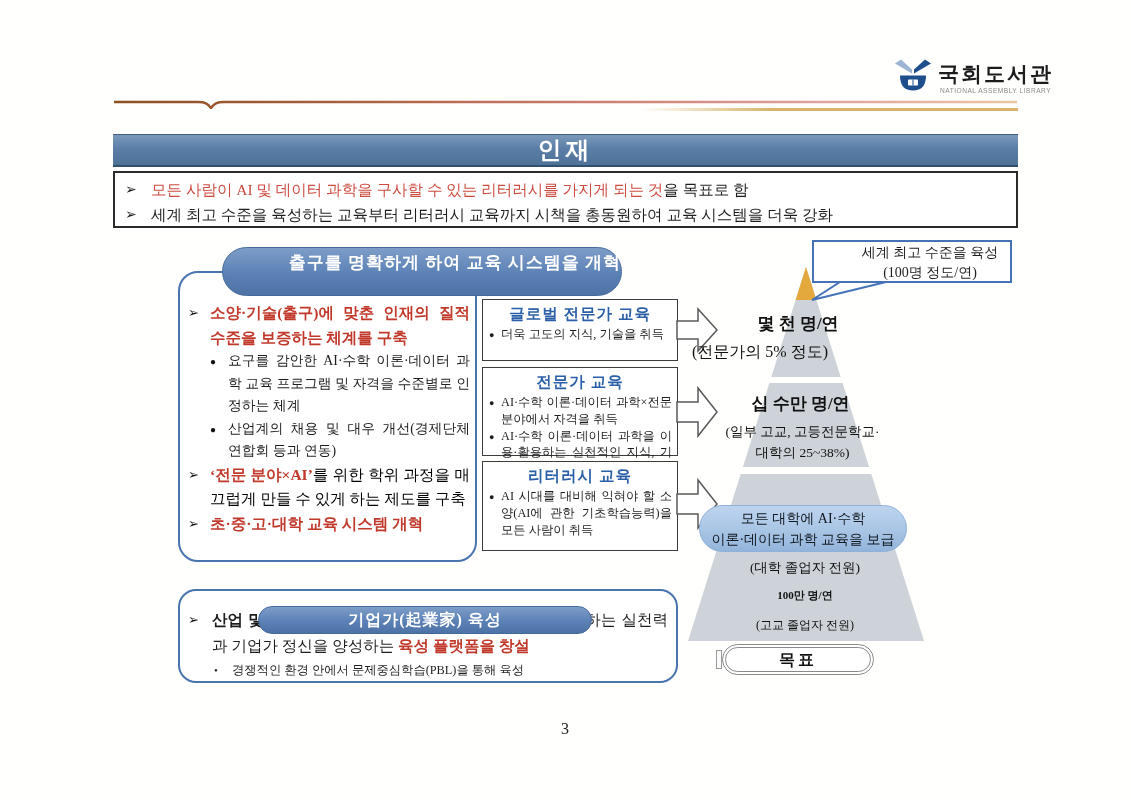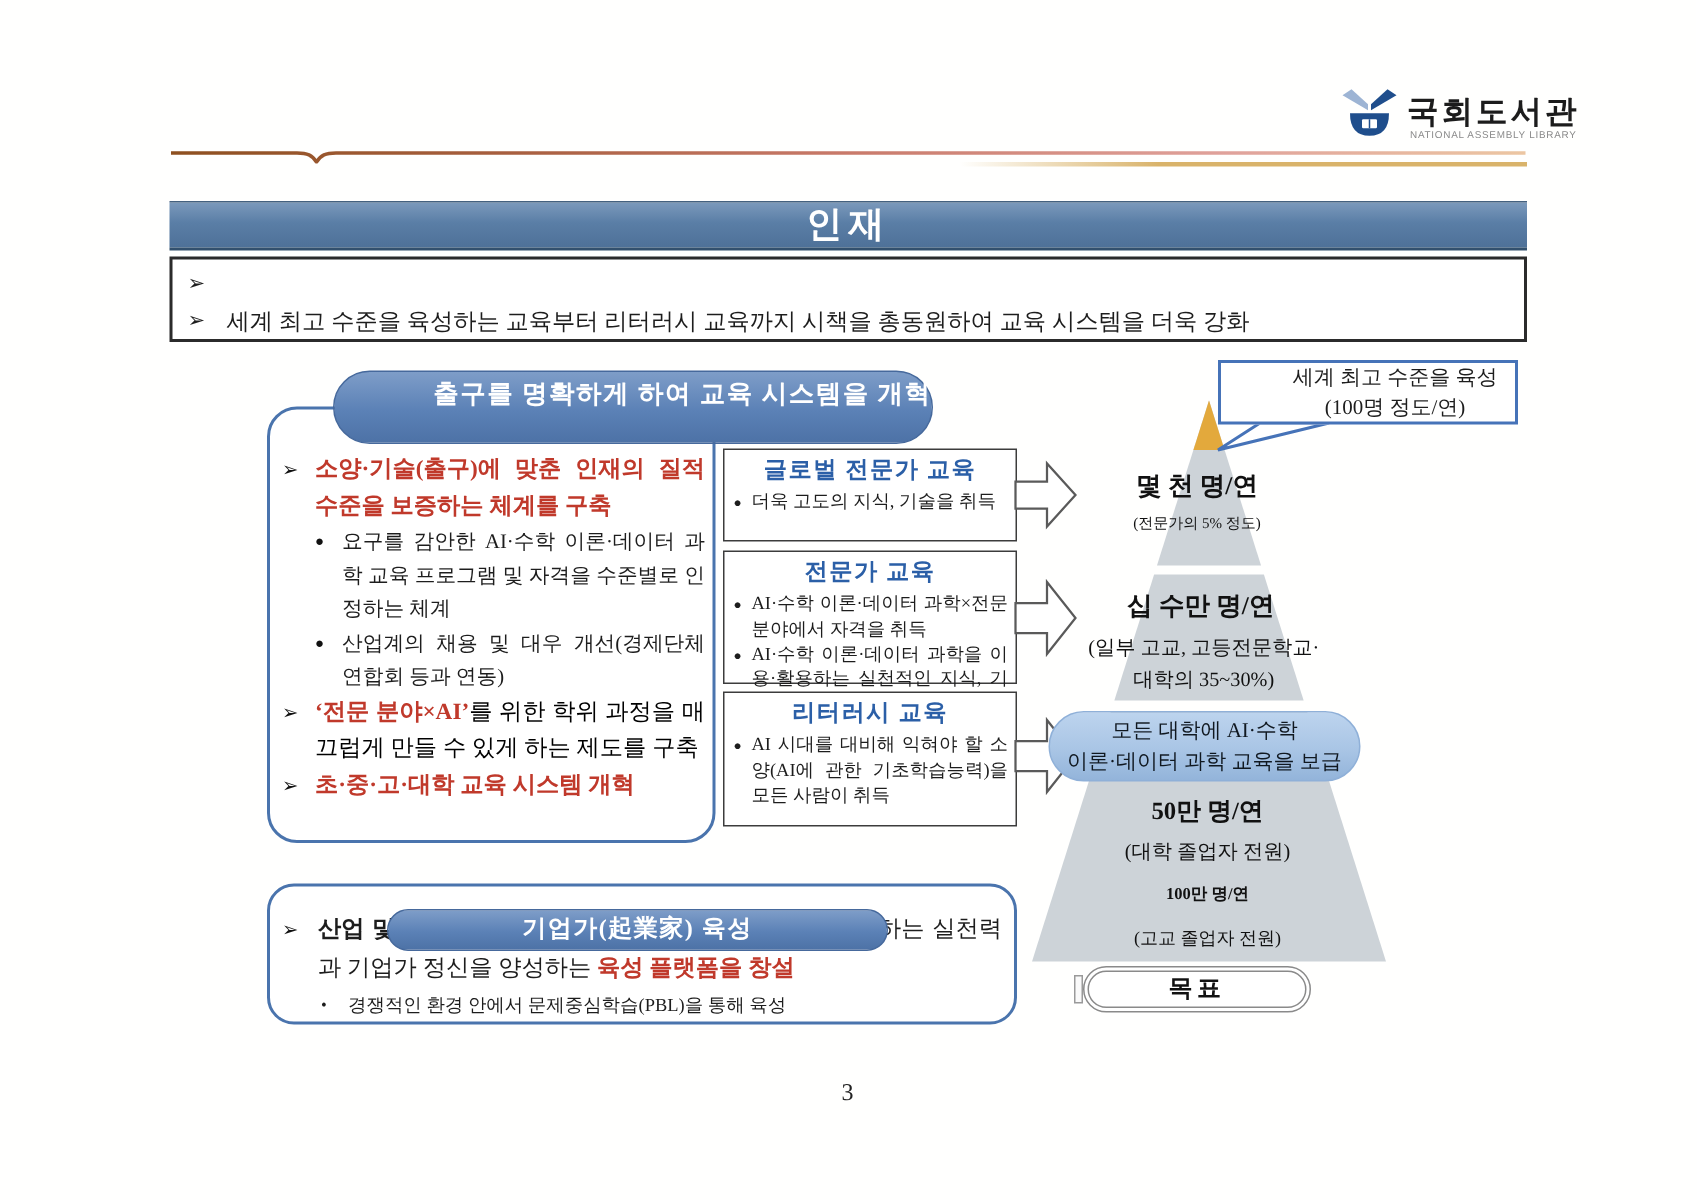--- a/index.html
+++ b/index.html
@@ -60,24 +60,24 @@
   
   .blk-arrow { width:42px; }
   .blk-arrow-0 { left:676px; top:306px; height:48px; }
   .blk-arrow-1 { left:676px; top:384px; height:56px; }
   .blk-arrow-2 { left:676px; top:476px; height:56px; }
 
   
   .pyramid-svg { left:680px; top:262px; width:252px; height:384px; }
   .pyr-label { text-align:center; color:#111; }
   .lbl-a1 { left:708px; top:312px; width:180px; font-weight:bold; font-size:17px; }
-  .lbl-a2 { left:708px; top:342px; width:180px; font-size:10px;text-align:center; }
+  .lbl-a2 { left:670px; top:342px; width:180px; font-size:16px;text-align:center; }
   .lbl-b1 { left:708px; top:392px; width:185px; font-weight:bold; font-size:17px; }
   .lbl-b2 { left:700px; top:421px; width:205px; font-size:13.5px; line-height:21px; }
-  .pyr-pill { left:699px; top:474px; width:208px; height:47px; border-radius:24px; z-index:4;
+  .pyr-pill { left:699px; top:505px; width:208px; height:47px; border-radius:24px; z-index:4;
               background:linear-gradient(180deg,#bdd4ee 0%, #a9c5e5 55%, #93b4da 100%);
               border:1px solid #8fb0d8; text-align:center; font-size:14px; line-height:21px; color:#101820; padding-top:2px; }
   .lbl-c1 { left:715px; top:530px; width:180px; font-weight:bold; font-size:16.5px; }
   .lbl-c2 { left:715px; top:559px; width:180px; font-size:13.5px; }
   .lbl-c3 { left:715px; top:588px; width:180px; font-weight:bold; font-size:11px; }
   .lbl-c4 { left:715px; top:617px; width:180px; font-size:12px; }
 
   .goal-tab { left:716px; top:650px; width:6px; height:19px; border:1px solid #9a9a9a; background:#fafafa; }
   .goal-stadium { left:722px; top:644px; width:152px; height:31px; border:1.4px solid #8a8a8a; border-radius:17px; background:#ffffff; }
   .goal-inner { position:absolute; left:2px; top:2px; right:2px; bottom:2px; border:1.2px solid #8a8a8a; border-radius:14px;
@@ -131,20 +131,21 @@
   </svg>
   <div class="abs gold-line"></div>
 
   <div class="abs title-bar">
     <span>인재</span>
   </div>
 
   <div class="abs summary-box">
     <div class="sum-line">
       <span class="sum-marker">➢</span>
+      <span><span class="red-text">모든 사람이 AI 및 데이터 과학을 구사할 수 있는 리터러시를 가지게 되는 것</span><span>을 목표로 함</span></span>
     </div>
     <div class="sum-line">
       <span class="sum-marker">➢</span>
       <span><span class="red-text"></span><span>세계 최고 수준을 육성하는 교육부터 리터러시 교육까지 시책을 총동원하여 교육 시스템을 더욱 강화</span></span>
     </div>
   </div>
 
   <div class="abs reform-box"></div>
   <div class="abs reform-pill">
     <span class="pill-title">출구를 명확하게 하여 교육 시스템을 개혁</span>
@@ -212,21 +213,21 @@
     <polygon points="126,5 160.7,115 91.3,115" fill="#cdd3d8"></polygon>
     <polygon points="89.4,121 162.6,121 189.1,205 62.9,205" fill="#cdd3d8"></polygon>
     <polygon points="60.7,212 191.3,212 244,379 8,379" fill="#cdd3d8"></polygon>
     <polygon points="126,5 136.4,38 115.6,38" fill="#e3a93c"></polygon>
   </svg>
   <div class="abs pyr-label lbl-a1">몇 천 명/연</div>
   <div class="abs pyr-label lbl-a2">(전문가의 5% 정도)</div>
   <div class="abs pyr-label lbl-b1">십 수만 명/연</div>
   <div class="abs pyr-label lbl-b2">
     <span>(일부 고교, 고등전문학교·</span><br>
-    <span>대학의 35~30%)</span>
+    <span>대학의 25~38%)</span>
   </div>
   <div class="abs pyr-pill">
     <span>모든 대학에 AI·수학</span><br>
     <span>이론·데이터 과학 교육을 보급</span>
   </div>
   <div class="abs pyr-label lbl-c1">50만 명/연</div>
   <div class="abs pyr-label lbl-c2">(대학 졸업자 전원)</div>
   <div class="abs pyr-label lbl-c3">100만 명/연</div>
   <div class="abs pyr-label lbl-c4">(고교 졸업자 전원)</div>
 

